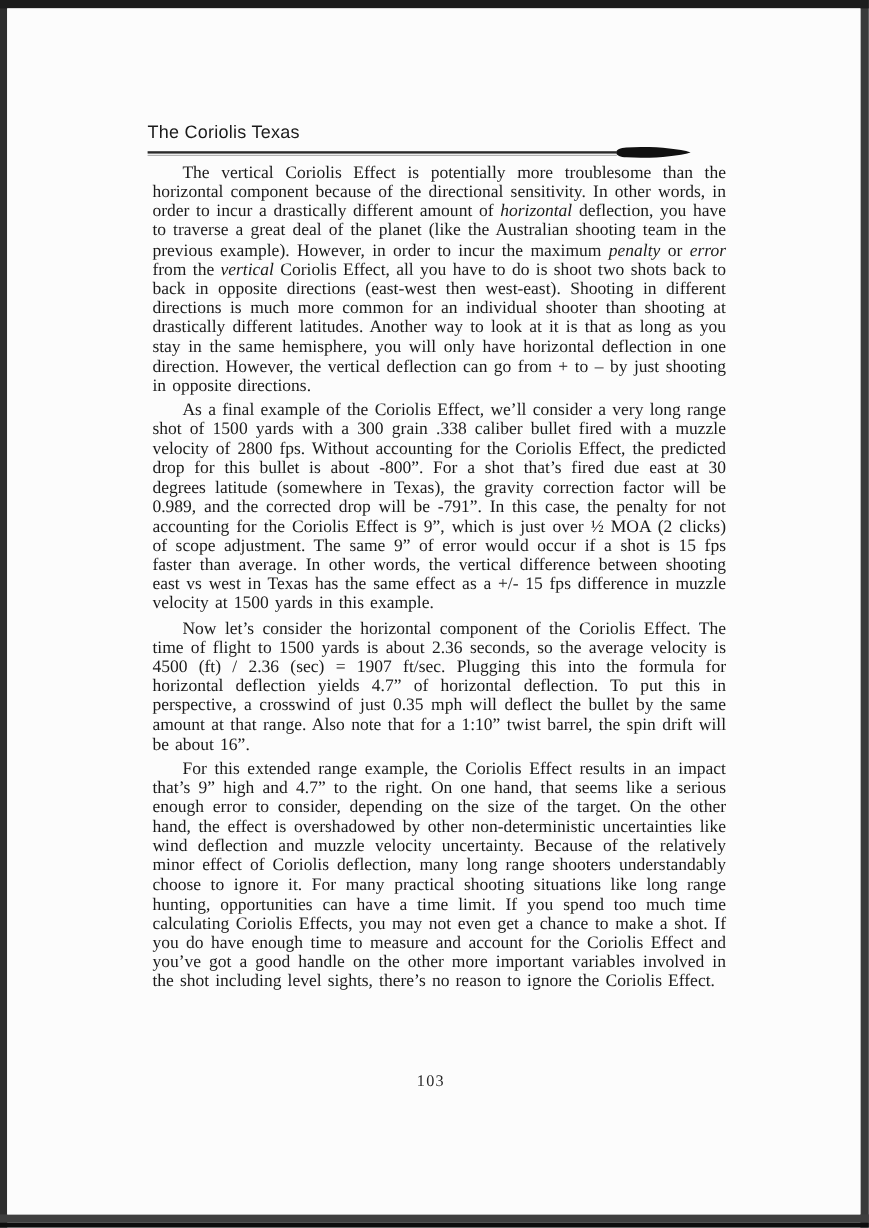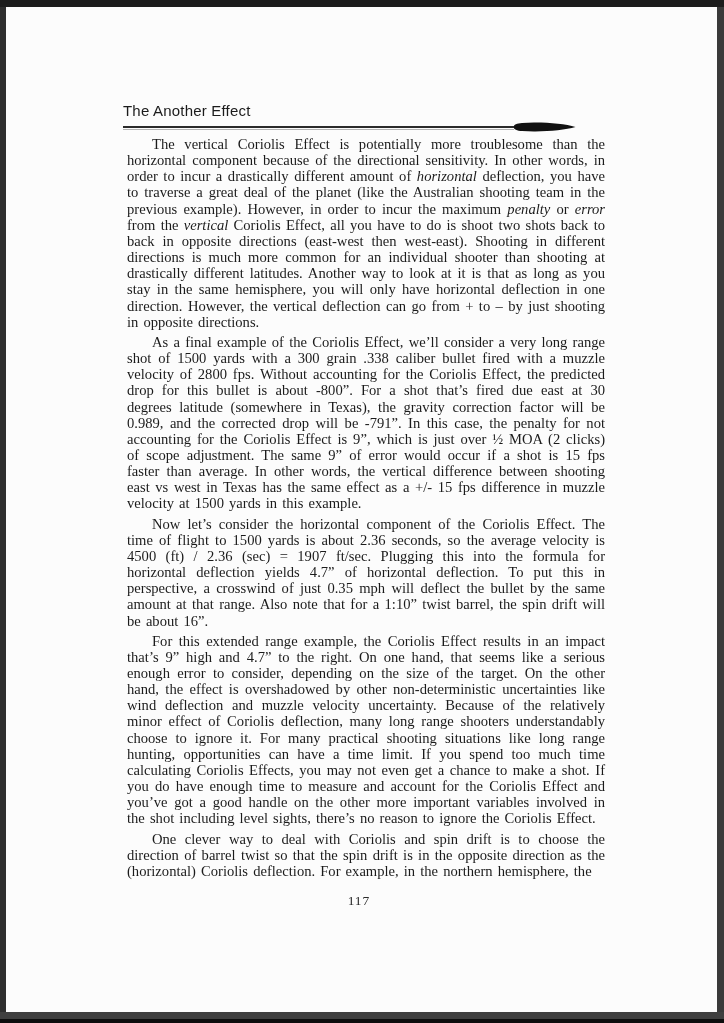--- a/index.html
+++ b/index.html
@@ -95,32 +95,31 @@
 
 <div class="frame-left"></div>
 <div class="frame-right"></div>
 <div class="frame-top"></div>
 <div class="frame-bottom"></div>
 <div class="frame-bottom-edge"></div>
 
 <div class="page">
 
   <header class="chapter-header">
-    <div class="chapter-title">The Another Effect</div>
+    <div class="chapter-title">The Coriolis Texas</div>
     <div class="rule-row">
       <div class="rule-line"></div>
       <svg class="bullet-icon" viewBox="0 0 64 10" xmlns="http://www.w3.org/2000/svg">
         <path d="M1.5 5 C1.5 2.6 5 1.2 10 0.9 L22 0.6 C38 0.5 54 2.2 63.5 5 C54 7.8 38 9.5 22 9.4 L10 9.1 C5 8.8 1.5 7.4 1.5 5 Z" fill="var(--bullet)"></path>
       </svg>
     </div>
   </header>
 
   <main class="body-text">
       <p><span>The vertical Coriolis Effect is potentially more troublesome than the horizontal component because of the directional sensitivity. In other words, in order to incur a drastically different amount of </span><i>horizontal</i><span> deflection, you have to traverse a great deal of the planet (like the Australian shooting team in the previous example). However, in order to incur the maximum </span><i>penalty</i><span> or </span><i>error</i><span> from the </span><i>vertical</i><span> Coriolis Effect, all you have to do is shoot two shots back to back in opposite directions (east-west then west-east). Shooting in different directions is much more common for an individual shooter than shooting at drastically different latitudes. Another way to look at it is that as long as you stay in the same hemisphere, you will only have horizontal deflection in one direction. However, the vertical deflection can go from + to – by just shooting in opposite directions.</span></p>
       <p><span>As a final example of the Coriolis Effect, we’ll consider a very long range shot of 1500 yards with a 300 grain .338 caliber bullet fired with a muzzle velocity of 2800 fps. Without accounting for the Coriolis Effect, the predicted drop for this bullet is about -800”. For a shot that’s fired due east at 30 degrees latitude (somewhere in Texas), the gravity correction factor will be 0.989, and the corrected drop will be -791”. In this case, the penalty for not accounting for the Coriolis Effect is 9”, which is just over ½ MOA (2 clicks) of scope adjustment. The same 9” of error would occur if a shot is 15 fps faster than average. In other words, the vertical difference between shooting east vs west in Texas has the same effect as a +/- 15 fps difference in muzzle velocity at 1500 yards in this example.</span></p>
       <p><span>Now let’s consider the horizontal component of the Coriolis Effect. The time of flight to 1500 yards is about 2.36 seconds, so the average velocity is 4500 (ft) / 2.36 (sec) = 1907 ft/sec. Plugging this into the formula for horizontal deflection yields 4.7” of horizontal deflection. To put this in perspective, a crosswind of just 0.35 mph will deflect the bullet by the same amount at that range. Also note that for a 1:10” twist barrel, the spin drift will be about 16”.</span></p>
       <p><span>For this extended range example, the Coriolis Effect results in an impact that’s 9” high and 4.7” to the right. On one hand, that seems like a serious enough error to consider, depending on the size of the target. On the other hand, the effect is overshadowed by other non-deterministic uncertainties like wind deflection and muzzle velocity uncertainty. Because of the relatively minor effect of Coriolis deflection, many long range shooters understandably choose to ignore it. For many practical shooting situations like long range hunting, opportunities can have a time limit. If you spend too much time calculating Coriolis Effects, you may not even get a chance to make a shot. If you do have enough time to measure and account for the Coriolis Effect and you’ve got a good handle on the other more important variables involved in the shot including level sights, there’s no reason to ignore the Coriolis Effect.</span></p>
-      <p><span>One clever way to deal with Coriolis and spin drift is to choose the direction of barrel twist so that the spin drift is in the opposite direction as the (horizontal) Coriolis deflection. For example, in the northern hemisphere, the</span></p>
     </main>
 
-  <footer class="page-number">117</footer>
+  <footer class="page-number">103</footer>
 
 </div>
 
 </body></html>

